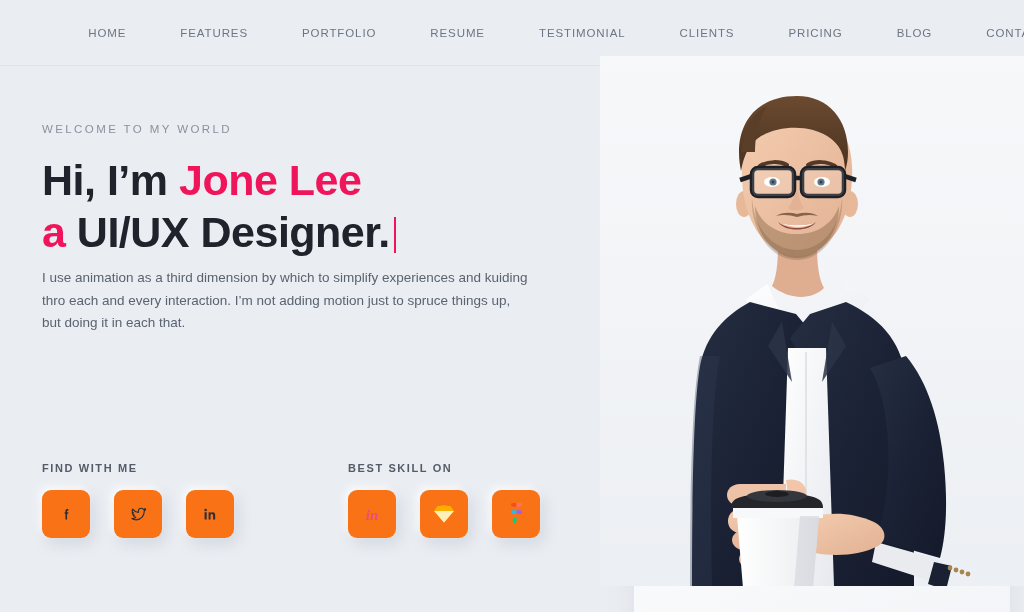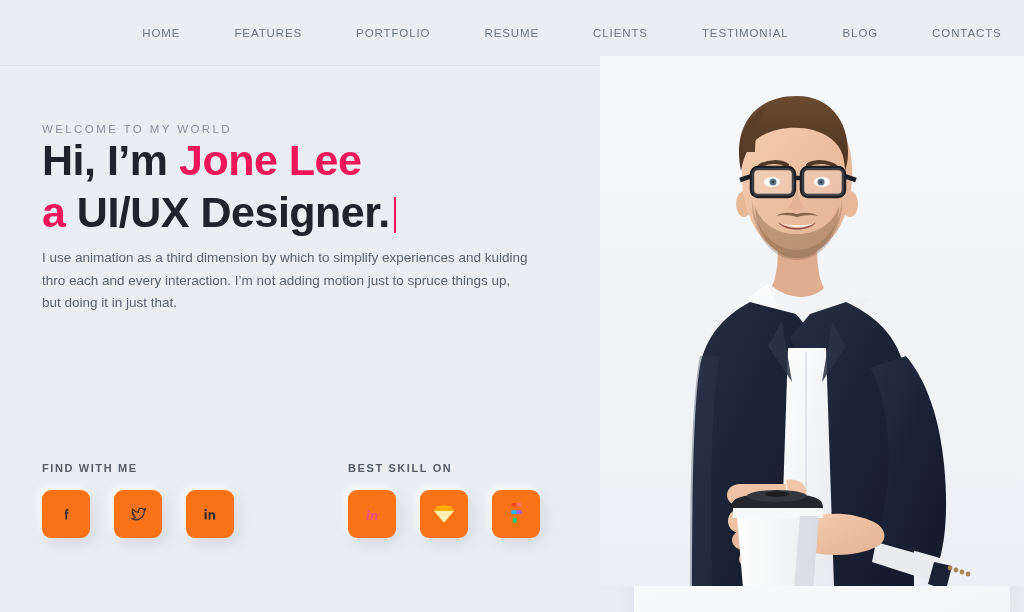--- a/index.html
+++ b/index.html
@@ -26,21 +26,21 @@
   }
 
   
   #hero-left { position:absolute; left:42px; top:96px; width:560px; }
 
   #welcome-label {
     font-size:11.5px; letter-spacing:2.4px; color:#8a929e;
     text-transform:uppercase; font-weight:500; margin-top:27px;
   }
 
-  #headline { }
+  #headline { margin-top:20px; }
   .headline-line {
     font-size:43px; font-weight:bold; color:#20232b;
     line-height:1.2; letter-spacing:-0.5px; white-space:nowrap;
   }
   .accent { color:#f0145a; }
   #type-caret {
     display:inline-block; width:2px; height:36px;
     background:#f0145a; vertical-align:-6px; margin-left:4px;
   }
 
@@ -88,22 +88,23 @@
 <body>
 
 <div id="page">
 
   <div id="header">
     <nav id="nav">
       <span class="nav-item">HOME</span>
       <span class="nav-item">FEATURES</span>
       <span class="nav-item">PORTFOLIO</span>
       <span class="nav-item">RESUME</span>
+      <span class="nav-item">TESTIMONIAL</span>
       <span class="nav-item">CLIENTS</span>
-      <span class="nav-item">TESTIMONIAL</span>
+      <span class="nav-item">PRICING</span>
       <span class="nav-item">BLOG</span>
       <span class="nav-item">CONTACTS</span>
     </nav>
   </div>
 
   <div id="hero-left">
 
     <div id="welcome-label">WELCOME TO MY WORLD</div>
 
     <div id="headline">
@@ -111,21 +112,21 @@
         <span>Hi, I’m </span><span class="accent">Jone Lee</span>
       </div>
       <div class="headline-line">
         <span class="accent">a</span><span> UI/UX Designer.</span><span id="type-caret"></span>
       </div>
     </div>
 
     <div id="hero-paragraph">
       <span>I use animation as a third dimension by which to simplify experiences and kuiding</span>
       <span>thro each and every interaction. I’m not adding motion just to spruce things up,</span>
-      <span>but doing it in just that.</span>
+      <span>but doing it in each that.</span>
     </div>
   </div>
 
   <div id="bottom-row">
 
     <div class="block-find">
       <div class="block-title">FIND WITH ME</div>
       <div class="icon-row">
 
         <div class="icon-card">

